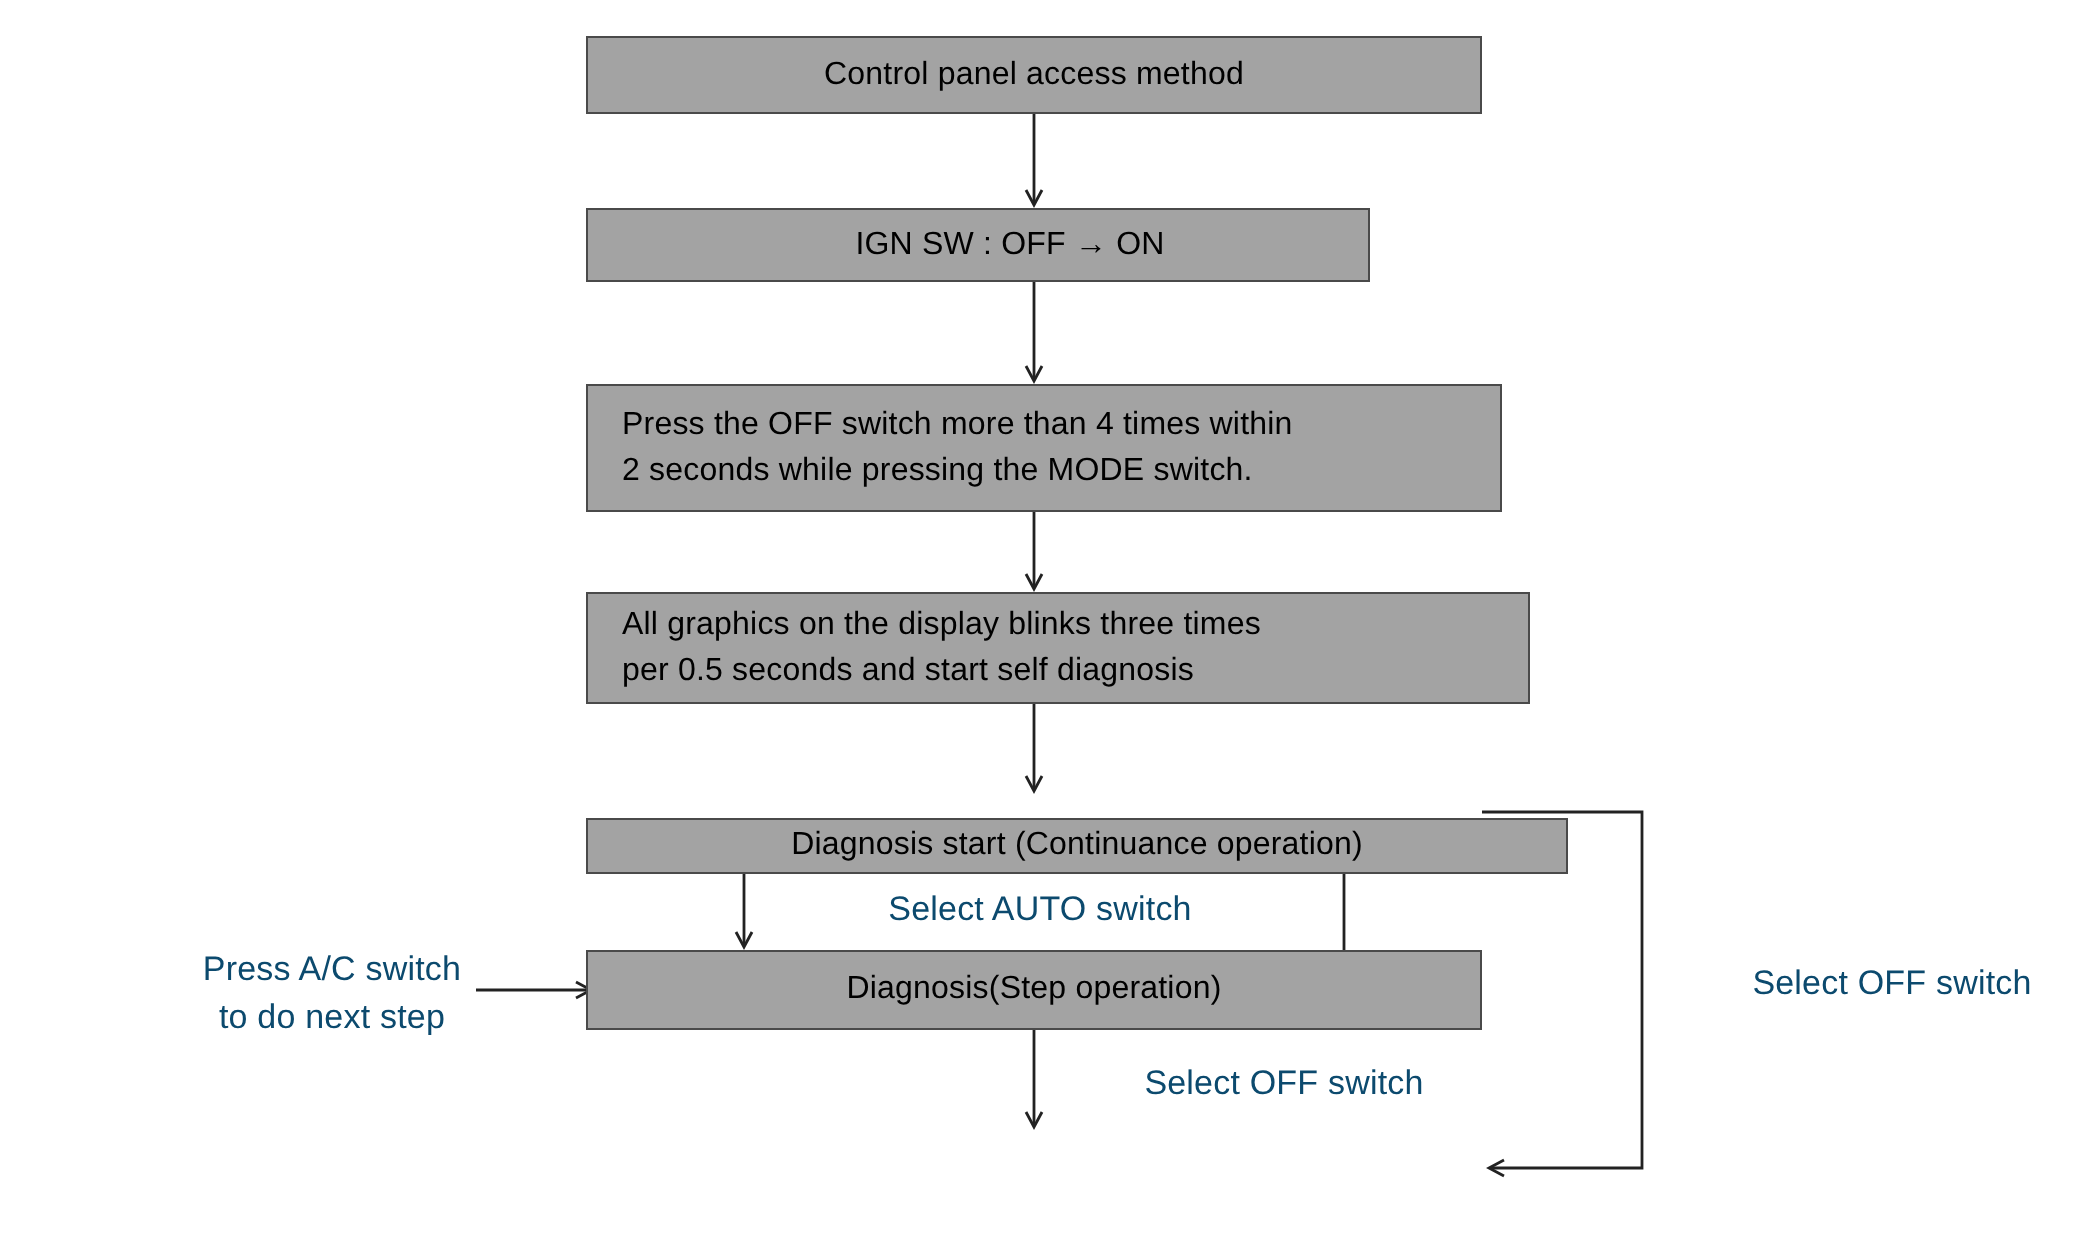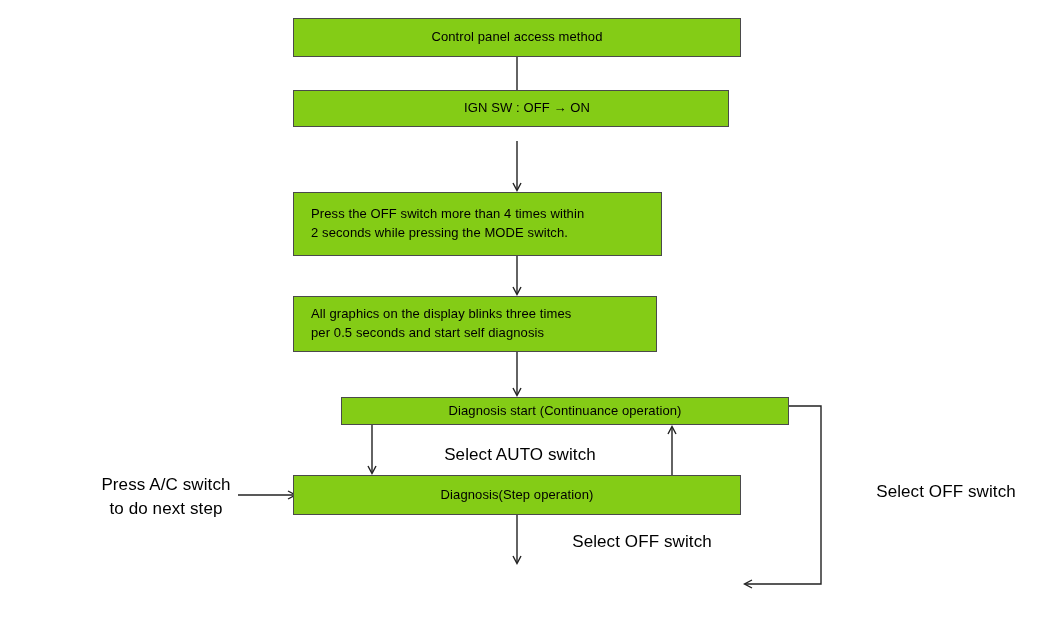--- a/index.html
+++ b/index.html
@@ -23,44 +23,44 @@
     position: absolute;
     top: 0;
     left: 0;
     width: 1050px;
     height: 621px;
   }
   .node-box {
     position: absolute;
     box-sizing: border-box;
     border: 1px solid #4a4a4a;
-    background: #84cc16;
+    background: #a3a3a3;
     display: flex;
     align-items: center;
     justify-content: center;
     text-align: center;
-    font-size: 13px;
+    font-size: 16px;
     line-height: 1.45;
     color: #000000;
     letter-spacing: 0.1px;
   }
   .node-box.align-left {
     justify-content: flex-start;
     text-align: left;
     padding-left: 17px;
   }
   .node-label {
     white-space: pre-line;
     display: block;
   }
   .edge-label {
     position: absolute;
     font-size: 17px;
     line-height: 1.4;
-    color: #000000;
+    color: #0c4a6e;
     white-space: pre-line;
     letter-spacing: 0.1px;
   }
   .edge-label.center {
     text-align: center;
   }
   .edge-label.left {
     text-align: center;
   }
 </style>
@@ -95,35 +95,35 @@
       <polyline points="741,406 821,406 821,584 745,584" marker-end="url(#arrow-open)"></polyline>
 
       <line x1="238" y1="495" x2="295" y2="495" marker-end="url(#arrow-open)"></line>
     </g>
   </svg>
 
   <div class="node-box" style="left:293px; top:18px; width:448px; height:39px;">
     <span class="node-label">Control panel access method</span>
   </div>
 
-  <div class="node-box" style="left:293px; top:90px; width:436px; height:37px;padding-left:32px;">
+  <div class="node-box" style="left:293px; top:104px; width:392px; height:37px;padding-left:32px;">
     <span class="node-label">IGN SW : OFF → ON</span>
   </div>
 
-  <div class="node-box align-left" style="left:293px; top:192px; width:369px; height:64px;">
+  <div class="node-box align-left" style="left:293px; top:192px; width:458px; height:64px;">
     <span class="node-label">Press the OFF switch more than 4 times within
 2 seconds while pressing the MODE switch.</span>
   </div>
 
-  <div class="node-box align-left" style="left:293px; top:296px; width:364px; height:56px;">
+  <div class="node-box align-left" style="left:293px; top:296px; width:472px; height:56px;">
     <span class="node-label">All graphics on the display blinks three times
 per 0.5 seconds and start self diagnosis</span>
   </div>
 
-  <div class="node-box" style="left:293px; top:397px; width:448px; height:28px;margin-left:48px;">
+  <div class="node-box" style="left:293px; top:409px; width:491px; height:28px;">
     <span class="node-label">Diagnosis start (Continuance operation)</span>
   </div>
 
   <div class="node-box" style="left:293px; top:475px; width:448px; height:40px;">
     <span class="node-label">Diagnosis(Step operation)</span>
   </div>
 
 
   <div class="edge-label center" style="left:420px; top:443px; width:200px;">Select AUTO switch</div>
 

